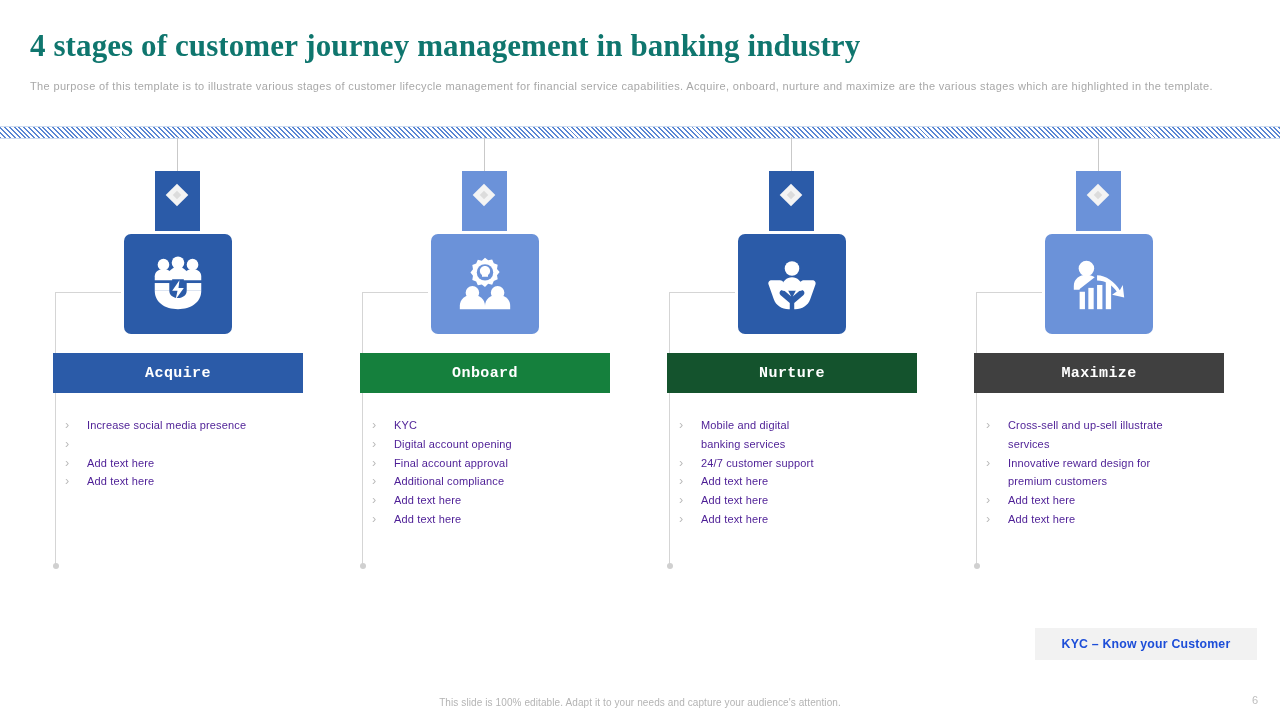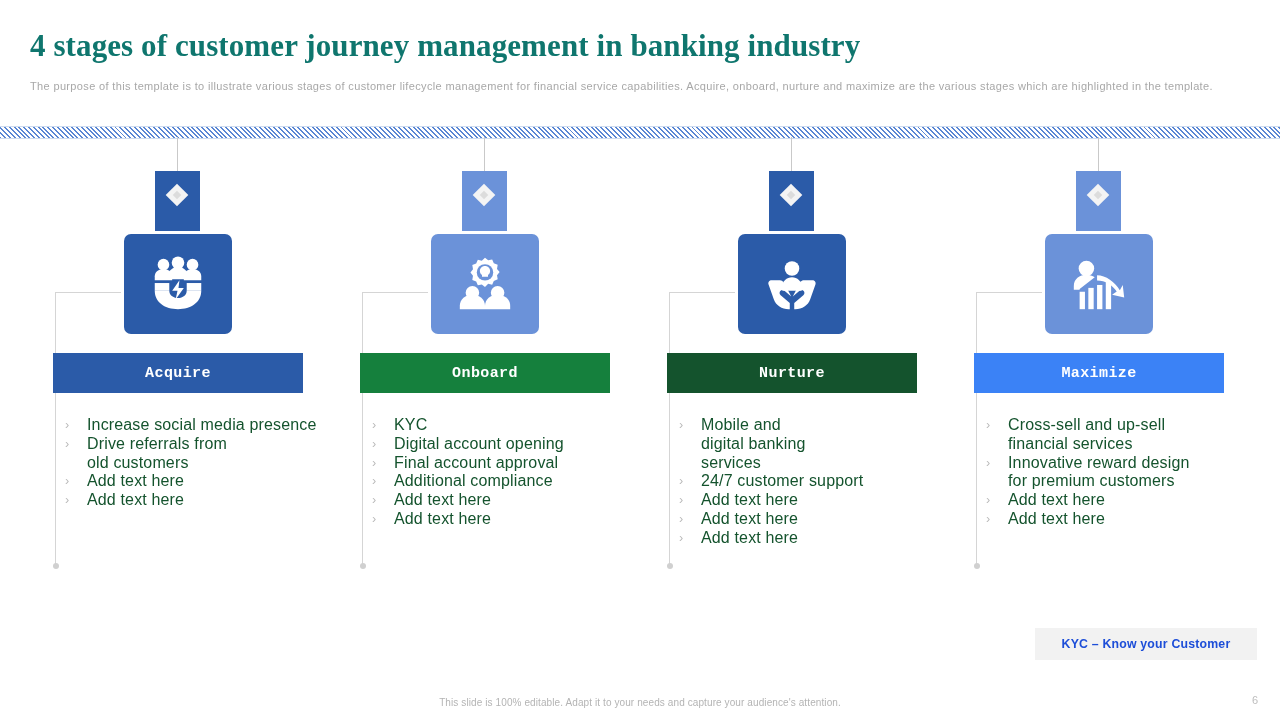--- a/index.html
+++ b/index.html
@@ -177,22 +177,22 @@
     line-height: 18.8px;
   }
   .bullet-marker {
     width: 22px;
     flex: 0 0 22px;
     color: #b9b9b9;
     font-size: 12.5px;
     line-height: 18.8px;
   }
   .bullet-text {
-    font-size: 16px;
-    color: #14532d;
+    font-size: 11px;
+    color: #4c1d95;
     line-height: 18.8px;
     letter-spacing: 0.15px;
   }
 
   
   #kyc-legend {
     position: absolute;
     left: 1035px;
     top: 628px;
     width: 222px;
@@ -265,21 +265,20 @@
   <div class="stage-title-band" style="background:#2B5BA8">
     <span class="stage-title-text">Acquire</span>
   </div>
   <div class="bullet-list">
     <div class="bullet-item">
       <span class="bullet-marker">›</span>
       <span class="bullet-text">Increase social media presence</span>
     </div>
     <div class="bullet-item">
       <span class="bullet-marker">›</span>
-      <span class="bullet-text" style="display:inline-block;max-width:150px">Drive referrals from old customers</span>
     </div>
     <div class="bullet-item">
       <span class="bullet-marker">›</span>
       <span class="bullet-text">Add text here</span>
     </div>
     <div class="bullet-item">
       <span class="bullet-marker">›</span>
       <span class="bullet-text">Add text here</span>
     </div>
   </div>
@@ -403,27 +402,27 @@
         <circle cx="19" cy="16" r="8"></circle>
         <path d="M6 38v-4c0-7 5.8-11.5 13-11.5 3.3 0 6.3.9 8.6 2.5L12 37.2V38z"></path>
         <path d="M30 23c9 0 18.5 7 23.5 15.5l3-5.5 1.5 13-12.5-3 4.8-3.2C46 33.5 38.5 28.5 30 28.5z"></path>
         <rect x="12" y="40" width="5.5" height="18"></rect>
         <rect x="21" y="36" width="5.5" height="22"></rect>
         <rect x="30" y="33" width="5.5" height="25"></rect>
         <rect x="39" y="29" width="5.5" height="29"></rect>
       </svg>
     </span>
   </div>
-  <div class="stage-title-band" style="background:#3b82f6">
+  <div class="stage-title-band" style="background:#404040">
     <span class="stage-title-text">Maximize</span>
   </div>
   <div class="bullet-list">
     <div class="bullet-item">
       <span class="bullet-marker">›</span>
-      <span class="bullet-text" style="display:inline-block;max-width:160px">Cross-sell and up-sell financial services</span>
+      <span class="bullet-text" style="display:inline-block;max-width:160px">Cross-sell and up-sell illustrate services</span>
     </div>
     <div class="bullet-item">
       <span class="bullet-marker">›</span>
       <span class="bullet-text" style="display:inline-block;max-width:185px">Innovative reward design for premium customers</span>
     </div>
     <div class="bullet-item">
       <span class="bullet-marker">›</span>
       <span class="bullet-text">Add text here</span>
     </div>
     <div class="bullet-item">

